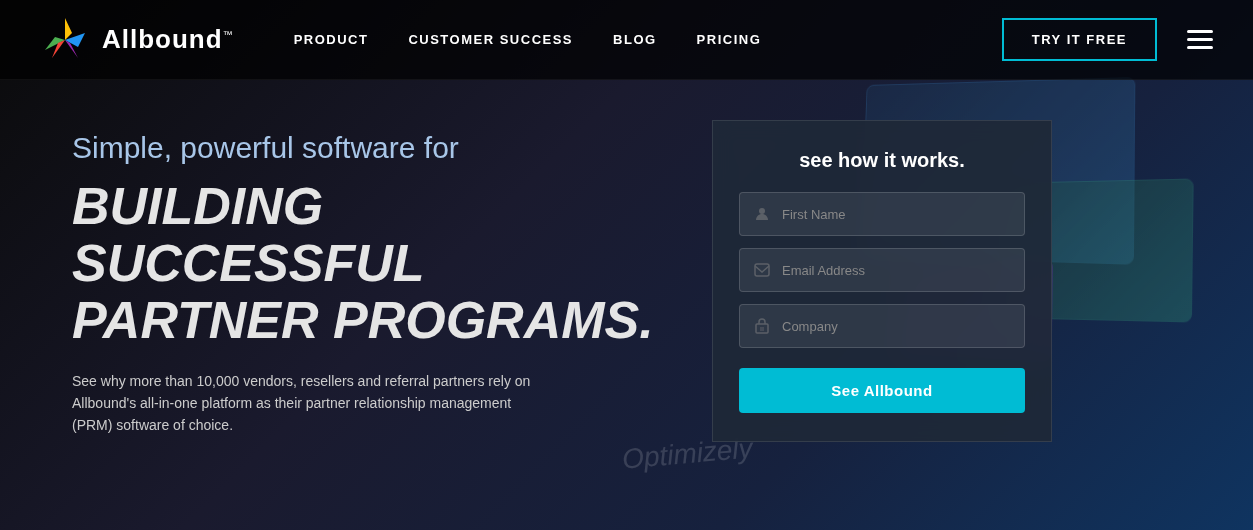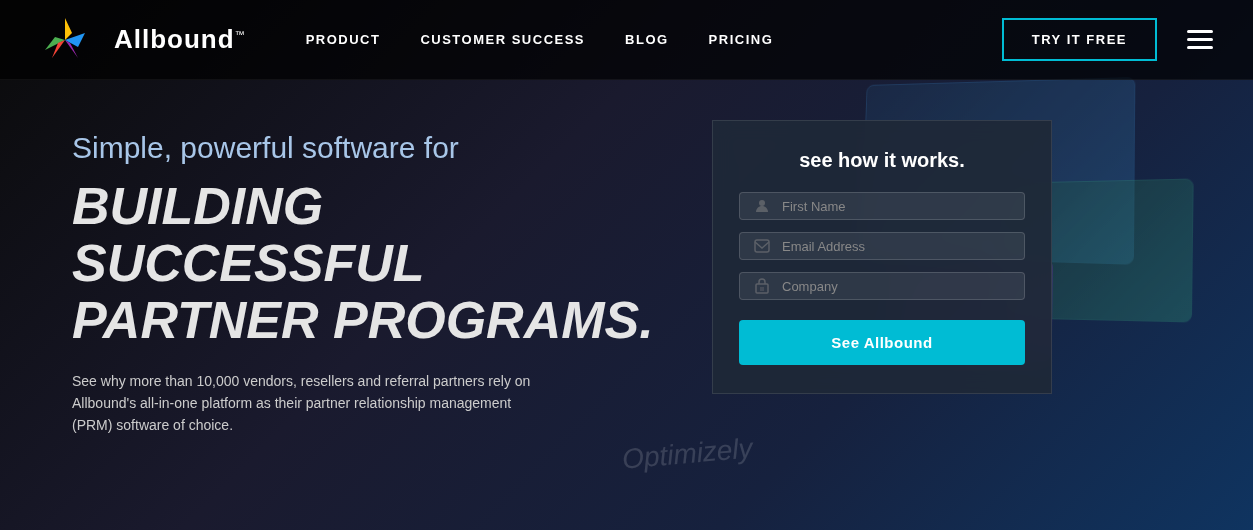--- a/index.html
+++ b/index.html
@@ -79,21 +79,21 @@
       align-items: center;
       padding: 0 40px;
       height: 80px;
       background: rgba(0,0,0,0.7);
       border-bottom: 1px solid rgba(255,255,255,0.05);
     }
 
     .logo-area {
       display: flex;
       align-items: center;
-      gap: 24px;
+      gap: 12px;
       margin-right: 60px;
     }
 
     .logo-star {
       width: 50px;
       height: 50px;
     }
 
     .logo-text {
       font-size: 26px;
@@ -218,21 +218,21 @@
     }
 
     .form-field {
       display: flex;
       align-items: center;
       background: rgba(255,255,255,0.08);
       border: 1px solid rgba(255,255,255,0.15);
       border-radius: 4px;
       padding: 0 12px;
       margin-bottom: 12px;
-      height: 28px;
+      height: 44px;
     }
 
     .field-icon {
       width: 20px;
       height: 20px;
       margin-right: 10px;
       opacity: 0.5;
       flex-shrink: 0;
       display: flex;
       align-items: center;

